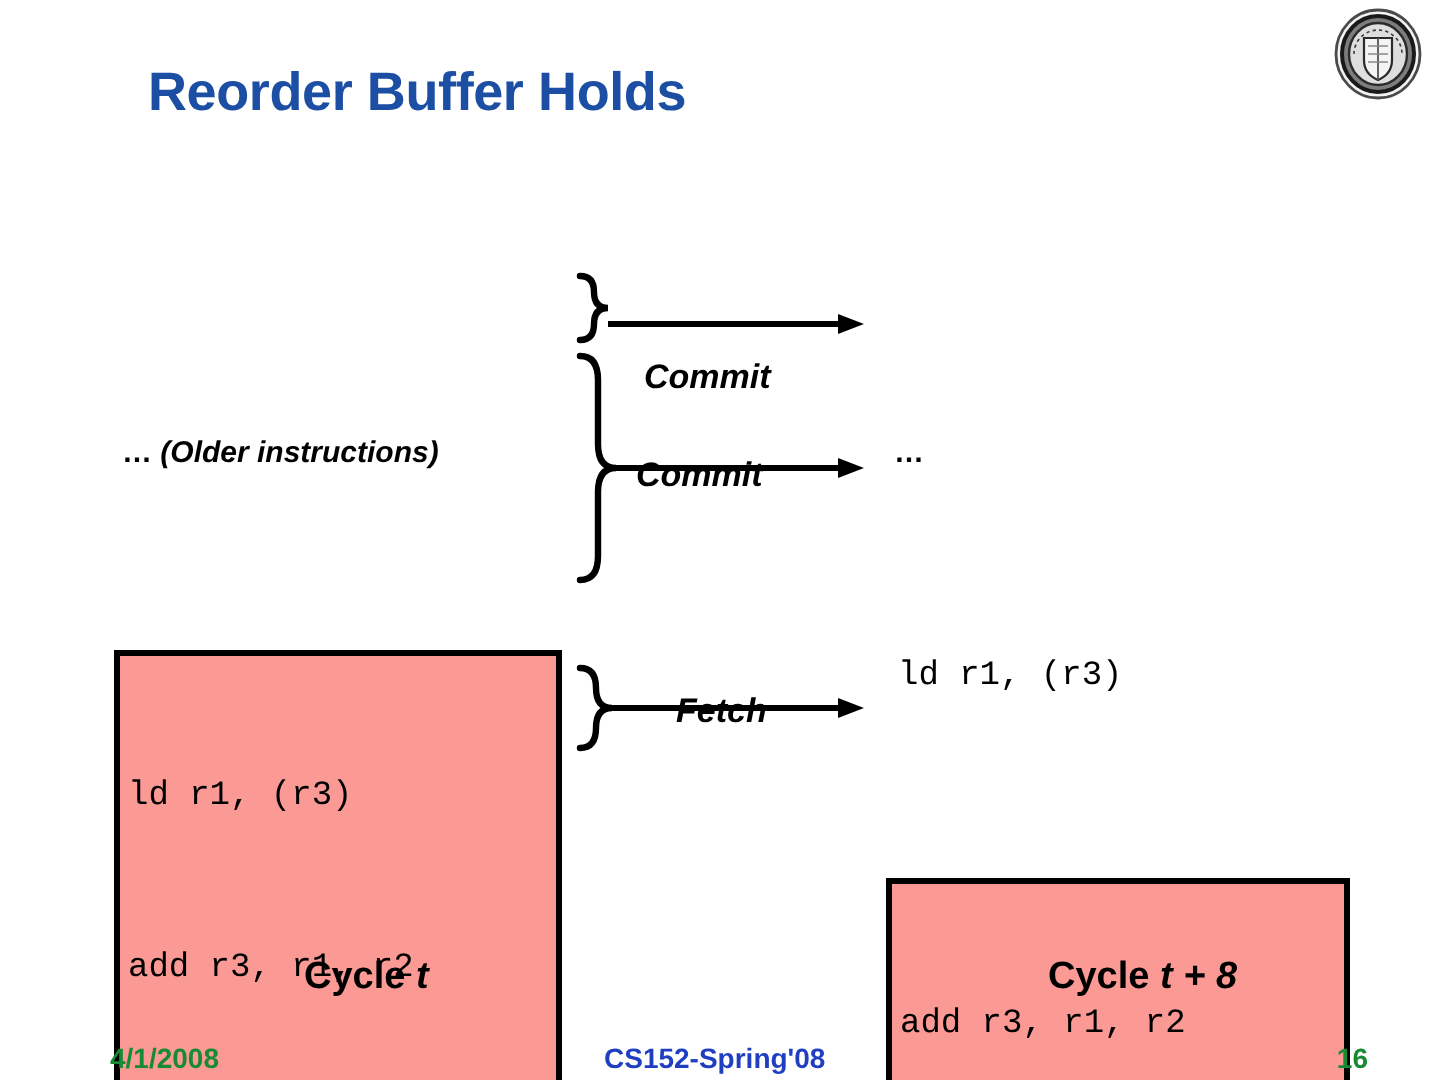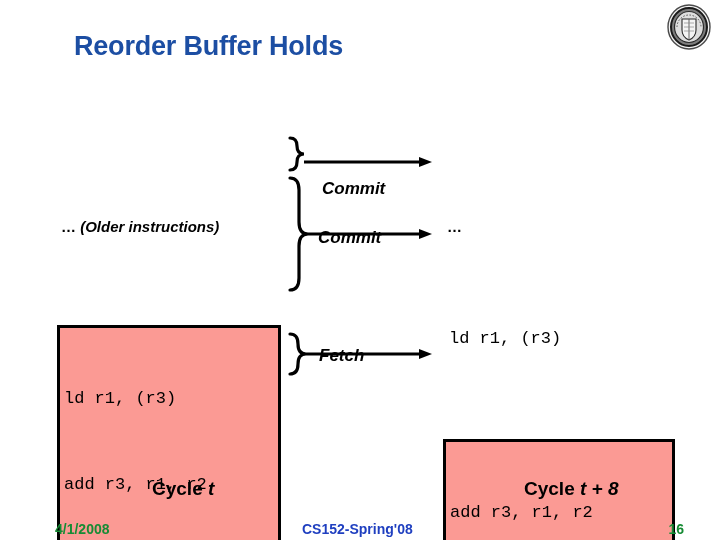--- a/index.html
+++ b/index.html
@@ -89,21 +89,21 @@
   }
   .stage-label {
     position: absolute;
     font-size: 17px;
     font-weight: bold;
     font-style: italic;
     white-space: nowrap;
   }
   #label-commit  { left: 36px;  top: 10px; margin-top: 35px; }
   #label-execute { left: 32px;  top: 94px; }
-  #label-fetch   { left: 33px;  top: 212px; }
+  #label-fetch   { left: 52px;  top: 212px; }
 
   
   .cycle-caption {
     position: absolute;
     font-size: 19px;
     font-weight: bold;
     white-space: pre;
     margin-left: 32px;
   }
   .cycle-caption i { font-style: italic; }

